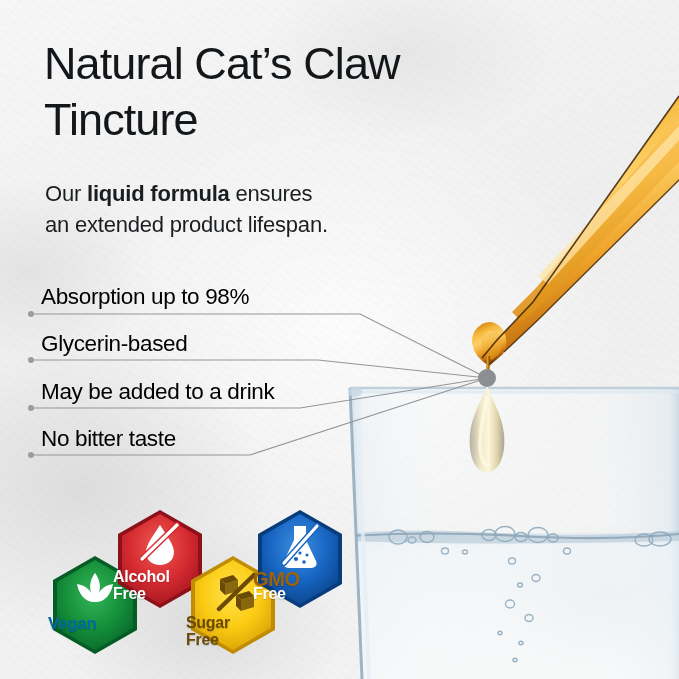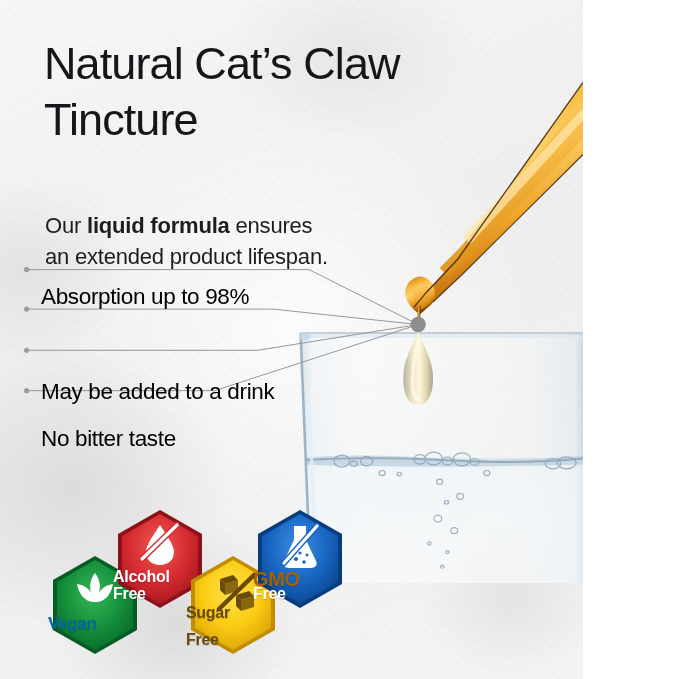--- a/index.html
+++ b/index.html
@@ -1,21 +1,21 @@
 <!DOCTYPE html>
 <html><head>
 <meta charset="utf-8">
 <style>
   html, body {
     margin: 0; padding: 0;
     background: #ffffff;
   }
   #canvas {
     position: relative;
-    width: 583px;
+    width: 679px;
     height: 679px;
     overflow: hidden;
     background: #f2f2f2;
     font-family: "Liberation Sans", sans-serif;
     -webkit-font-smoothing: antialiased;
   }
 
   
   .bg-base {
     position: absolute; inset: 0;
@@ -51,21 +51,20 @@
   }
   #subtitle {
     position: absolute;
     left: 45px; top: 178px;
     width: 380px;
     font-size: 22px;
     line-height: 31px;
     font-weight: 400;
     color: #1b1e21;
     letter-spacing: -0.2px;
-    margin-top: 32px;
   }
   #subtitle b { font-weight: 700; }
 
   
   .feature-label {
     position: absolute;
     left: 41px;
     font-size: 22.5px;
     line-height: 26px;
     font-weight: 400;
@@ -235,20 +234,21 @@
 
   <div id="title">Natural Cat’s Claw
 Tincture</div>
 
   <div id="subtitle">
     <span>Our </span><b>liquid formula</b><span style="white-space:pre-line"> ensures
 an extended product lifespan.</span>
   </div>
 
   <div class="feature-label" style="top:284px">Absorption up to 98%</div>
+  <div class="feature-label" style="top:331px">Glycerin-based</div>
   <div class="feature-label" style="top:426px">No bitter taste</div>
   <div class="feature-label" style="top:379px">May be added to a drink</div>
 
   <div class="badge" style="left:48px; top:553px; width:94px; height:104px;">
     <svg viewBox="0 0 94 104">
       <defs>
         <radialGradient id="gVegan" cx="48%" cy="38%" r="68%">
           <stop offset="0" stop-color="#34b758"></stop>
           <stop offset="0.55" stop-color="#16903b"></stop>
           <stop offset="1" stop-color="#07682b"></stop>
@@ -300,21 +300,21 @@
       <g fill="#6b4a06">
         <path d="M34,26 L47,22 L52,27 L39,31 Z"></path>
         <path d="M34,26 L39,31 L39,42 L34,37 Z"></path>
         <path d="M39,31 L52,27 L52,38 L39,42 Z" opacity=".8"></path>
         <path d="M50,42 L63,38 L68,43 L55,47 Z"></path>
         <path d="M50,42 L55,47 L55,58 L50,53 Z"></path>
         <path d="M55,47 L68,43 L68,54 L55,58 Z" opacity=".8"></path>
         <line x1="33" y1="56" x2="68" y2="22" stroke="#6b4a06" stroke-width="4.5" stroke-linecap="round"></line>
       </g>
     </svg>
-    <div class="btext" style="top:52px; font-size:16px; color:#6b4a06;">Sugar</div>
+    <div class="btext" style="top:62px; font-size:16px; color:#6b4a06;">Sugar</div>
     <div class="btext" style="top:79px; font-size:16px; color:#6b4a06;">Free</div>
   </div>
 
   <div class="badge" style="left:253px; top:507px; width:94px; height:104px;">
     <svg viewBox="0 0 94 104">
       <defs>
         <radialGradient id="gGmo" cx="48%" cy="36%" r="70%">
           <stop offset="0" stop-color="#3f8fe0"></stop>
           <stop offset="0.55" stop-color="#1765c2"></stop>
           <stop offset="1" stop-color="#0a4389"></stop>

